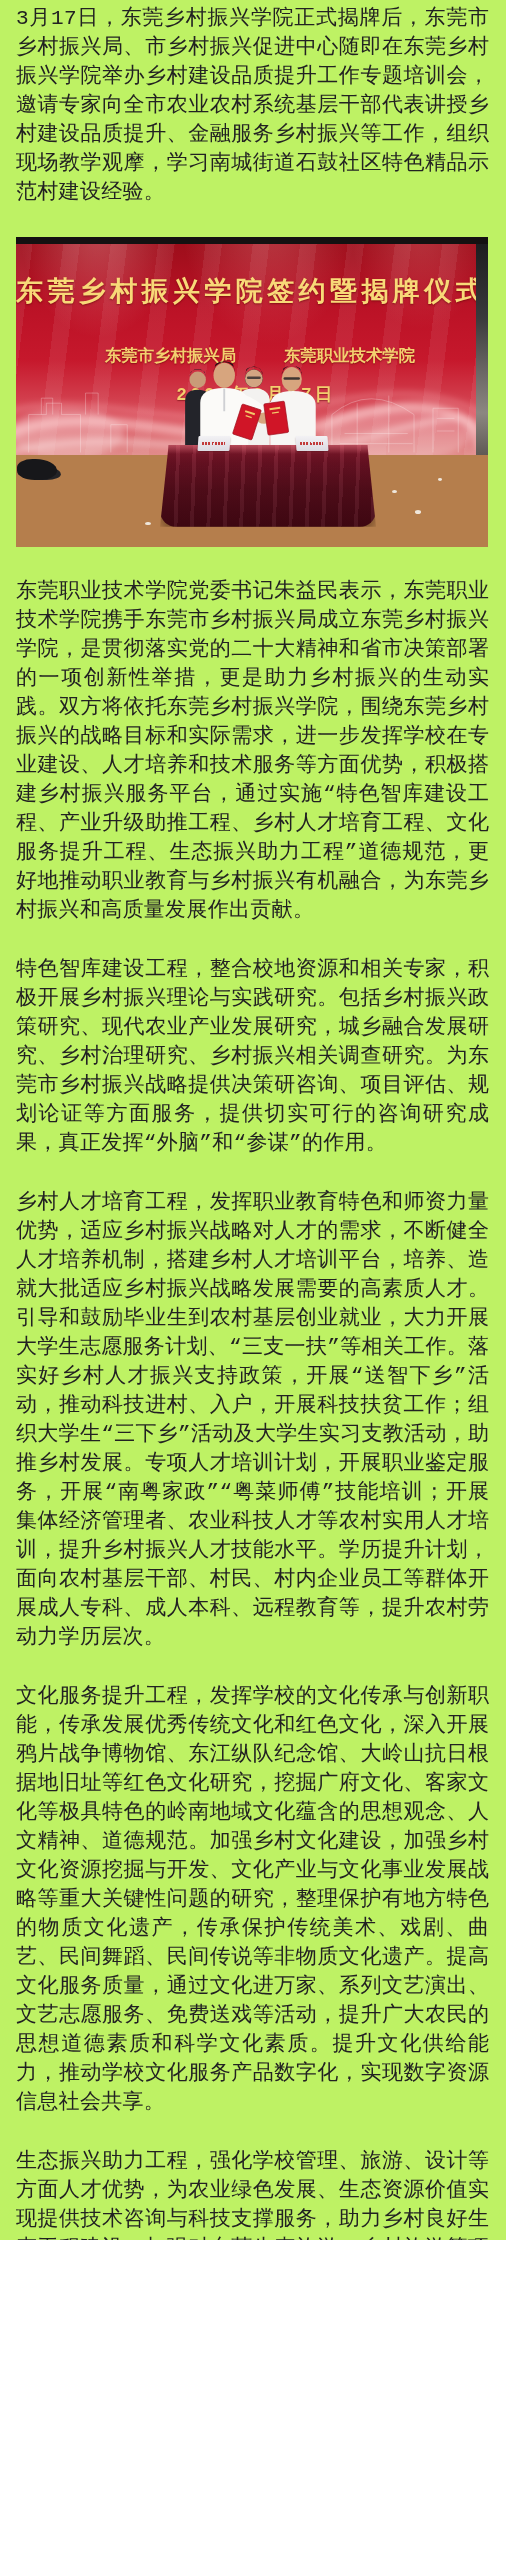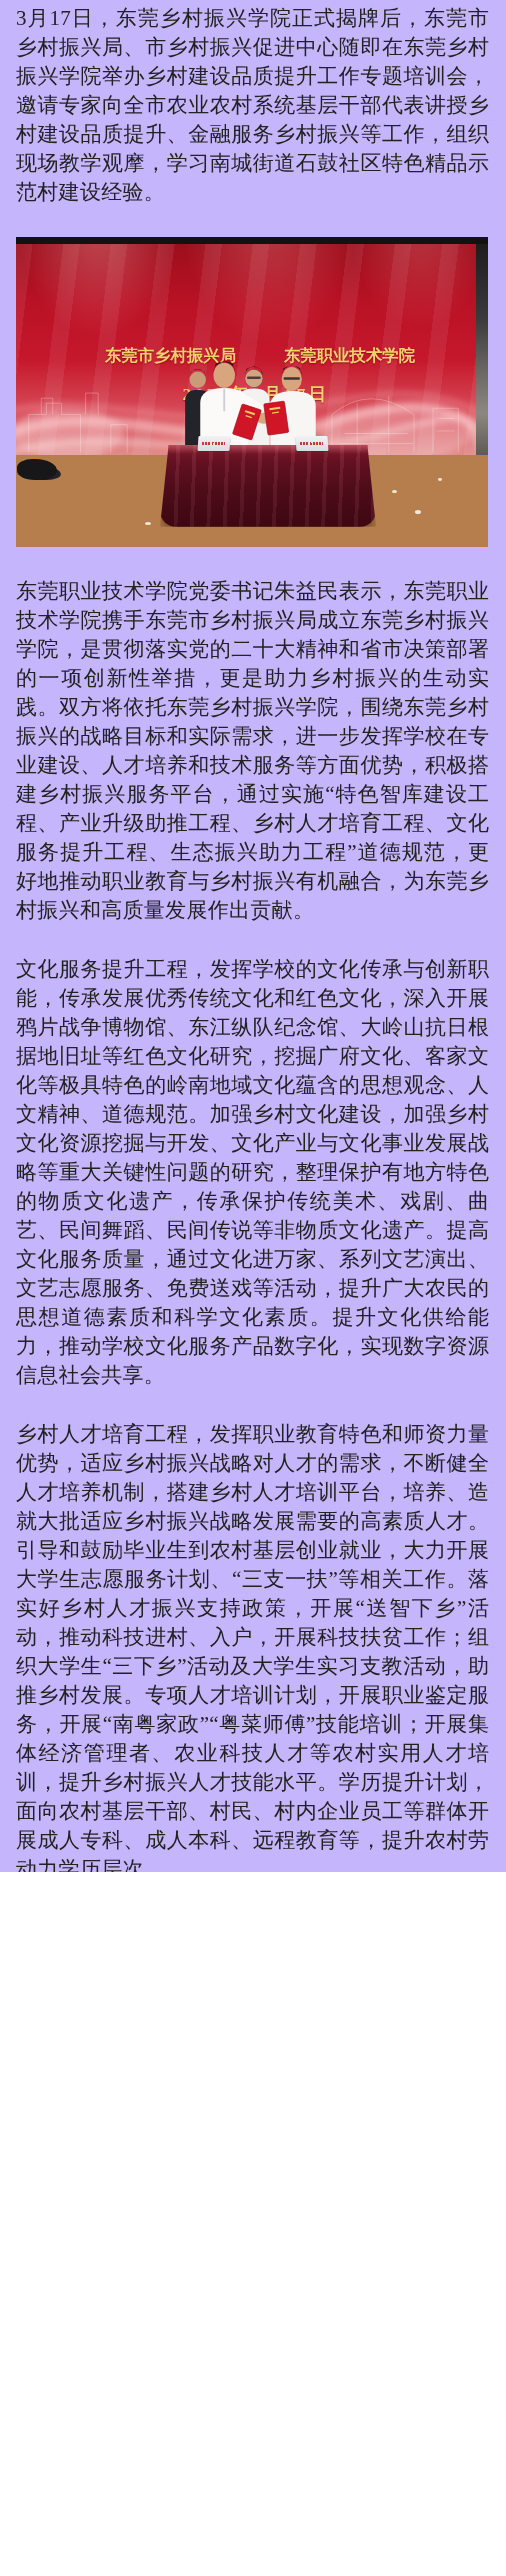--- a/index.html
+++ b/index.html
@@ -1,21 +1,21 @@
 <!DOCTYPE html>
 <html style="font-size:10px"><head>
 <meta charset="utf-8">
 <style>
   html,body{margin:0;padding:0;background:#ffffff;}
   .page{
     position:relative;
-    width:507px;height:1872px;
+    width:507px;height:2240px;
     overflow:hidden;
-    background:#c4b5fd;
-    font-family:Liberation Serif, serif;
+    background:#bef264;
+    font-family:Liberation Mono, monospace;
     color:#222222;
     box-sizing:border-box;
     padding:3.8px 17.7px 0 16px;
   }
   .para{
     margin:0 0 30px 0;
     font-size:21px;
     line-height:29px;
     text-align:justify;
     letter-spacing:0.3px;
@@ -143,20 +143,21 @@
         <g stroke="rgba(255,255,255,0.28)" stroke-width="1.5" fill="none">
           <path d="M20,330 V270 h28 v-18 h24 v18 h30 v60"></path>
           <path d="M40,270 v-26 h18 v26 M110,270 v-34 h20 v34"></path>
           <path d="M150,330 v-44 h26 v44"></path>
           <path d="M500,330 v-60 q60,-50 130,0 v60"></path>
           <path d="M520,300 h100 M512,316 h116 M540,252 v78 M590,240 v90"></path>
           <path d="M660,330 v-70 h40 v70 M666,276 h28 M666,296 h28"></path>
         </g>
       </svg>
 
+      <div class="ph-title">东莞乡村振兴学院签约暨揭牌仪式</div>
       <div class="ph-org left">东莞市乡村振兴局</div>
       <div class="ph-org right">东莞职业技术学院</div>
       <div class="ph-date">2023年3月17日</div>
     </div>
 
     <div class="ph-wall"></div>
     <div class="ph-floor"></div>
     <div class="ph-bag"></div>
     <div class="ph-speck" style="left:376px;top:253px;width:5px;height:3.2px;"></div>
     <div class="ph-speck" style="left:399px;top:273px;width:6.3px;height:3.8px;"></div>
@@ -209,18 +210,19 @@
         <rect x="407" y="277" width="11" height="2" fill="#f2c96a"></rect>
       </g>
     </svg>
 
     <div class="ph-table"></div>
     <div class="ph-card" style="left:182px;top:199px;transform:skewX(-4deg);"></div>
     <div class="ph-card" style="left:280px;top:199px;transform:skewX(4deg);"></div>
   </figure>
 
   <p class="para">东莞职业技术学院党委书记朱益民表示，东莞职业技术学院携手东莞市乡村振兴局成立东莞乡村振兴学院，是贯彻落实党的二十大精神和省市决策部署的一项创新性举措，更是助力乡村振兴的生动实践。双方将依托东莞乡村振兴学院，围绕东莞乡村振兴的战略目标和实际需求，进一步发挥学校在专业建设、人才培养和技术服务等方面优势，积极搭建乡村振兴服务平台，通过实施“特色智库建设工程、产业升级助推工程、乡村人才培育工程、文化服务提升工程、生态振兴助力工程”道德规范，更好地推动职业教育与乡村振兴有机融合，为东莞乡村振兴和高质量发展作出贡献。</p>
+  <p class="para">特色智库建设工程，整合校地资源和相关专家，积极开展乡村振兴理论与实践研究。包括乡村振兴政策研究、现代农业产业发展研究，城乡融合发展研究、乡村治理研究、乡村振兴相关调查研究。为东莞市乡村振兴战略提供决策研咨询、项目评估、规划论证等方面服务，提供切实可行的咨询研究成果，真正发挥“外脑”和“参谋”的作用。</p>
+  <p class="para">乡村人才培育工程，发挥职业教育特色和师资力量优势，适应乡村振兴战略对人才的需求，不断健全人才培养机制，搭建乡村人才培训平台，培养、造就大批适应乡村振兴战略发展需要的高素质人才。引导和鼓励毕业生到农村基层创业就业，大力开展大学生志愿服务计划、“三支一扶”等相关工作。落实好乡村人才振兴支持政策，开展“送智下乡”活动，推动科技进村、入户，开展科技扶贫工作；组织大学生“三下乡”活动及大学生实习支教活动，助推乡村发展。专项人才培训计划，开展职业鉴定服务，开展“南粤家政”“粤菜师傅”技能培训；开展集体经济管理者、农业科技人才等农村实用人才培训，提升乡村振兴人才技能水平。学历提升计划，面向农村基层干部、村民、村内企业员工等群体开展成人专科、成人本科、远程教育等，提升农村劳动力学历层次。</p>
   <p class="para">文化服务提升工程，发挥学校的文化传承与创新职能，传承发展优秀传统文化和红色文化，深入开展鸦片战争博物馆、东江纵队纪念馆、大岭山抗日根据地旧址等红色文化研究，挖掘广府文化、客家文化等极具特色的岭南地域文化蕴含的思想观念、人文精神、道德规范。加强乡村文化建设，加强乡村文化资源挖掘与开发、文化产业与文化事业发展战略等重大关键性问题的研究，整理保护有地方特色的物质文化遗产，传承保护传统美术、戏剧、曲艺、民间舞蹈、民间传说等非物质文化遗产。提高文化服务质量，通过文化进万家、系列文艺演出、文艺志愿服务、免费送戏等活动，提升广大农民的思想道德素质和科学文化素质。提升文化供给能力，推动学校文化服务产品数字化，实现数字资源信息社会共享。</p>
-  <p class="para">乡村人才培育工程，发挥职业教育特色和师资力量优势，适应乡村振兴战略对人才的需求，不断健全人才培养机制，搭建乡村人才培训平台，培养、造就大批适应乡村振兴战略发展需要的高素质人才。引导和鼓励毕业生到农村基层创业就业，大力开展大学生志愿服务计划、“三支一扶”等相关工作。落实好乡村人才振兴支持政策，开展“送智下乡”活动，推动科技进村、入户，开展科技扶贫工作；组织大学生“三下乡”活动及大学生实习支教活动，助推乡村发展。专项人才培训计划，开展职业鉴定服务，开展“南粤家政”“粤菜师傅”技能培训；开展集体经济管理者、农业科技人才等农村实用人才培训，提升乡村振兴人才技能水平。学历提升计划，面向农村基层干部、村民、村内企业员工等群体开展成人专科、成人本科、远程教育等，提升农村劳动力学历层次。</p>
   <p class="para">生态振兴助力工程，强化学校管理、旅游、设计等方面人才优势，为农业绿色发展、生态资源价值实现提供技术咨询与科技支撑服务，助力乡村良好生态工程建设。加强对东莞生态旅游、乡村旅游等项目研究。进行旅游项目挖掘与评价、旅游资源的开发与规划、旅游信息系统的设计与应用、旅游产品的设计等方面的研究，为东莞建设区域性最佳旅游目的地提供决策依据与技术支持。</p>
 
 </div>
 
 
 </body></html>

